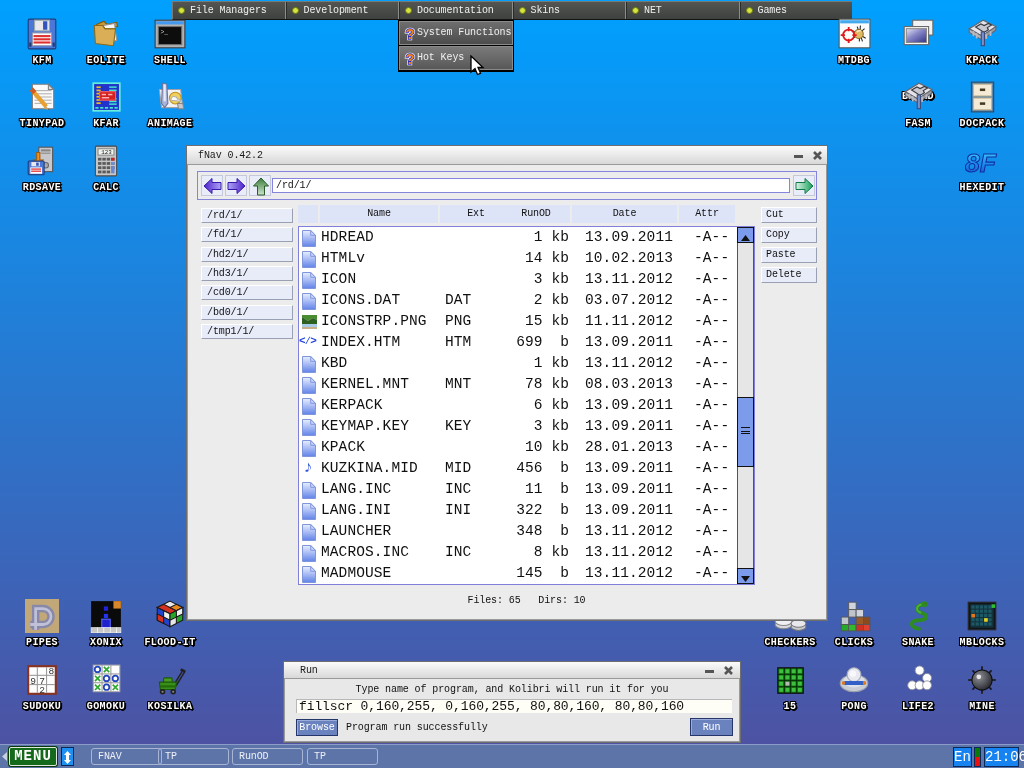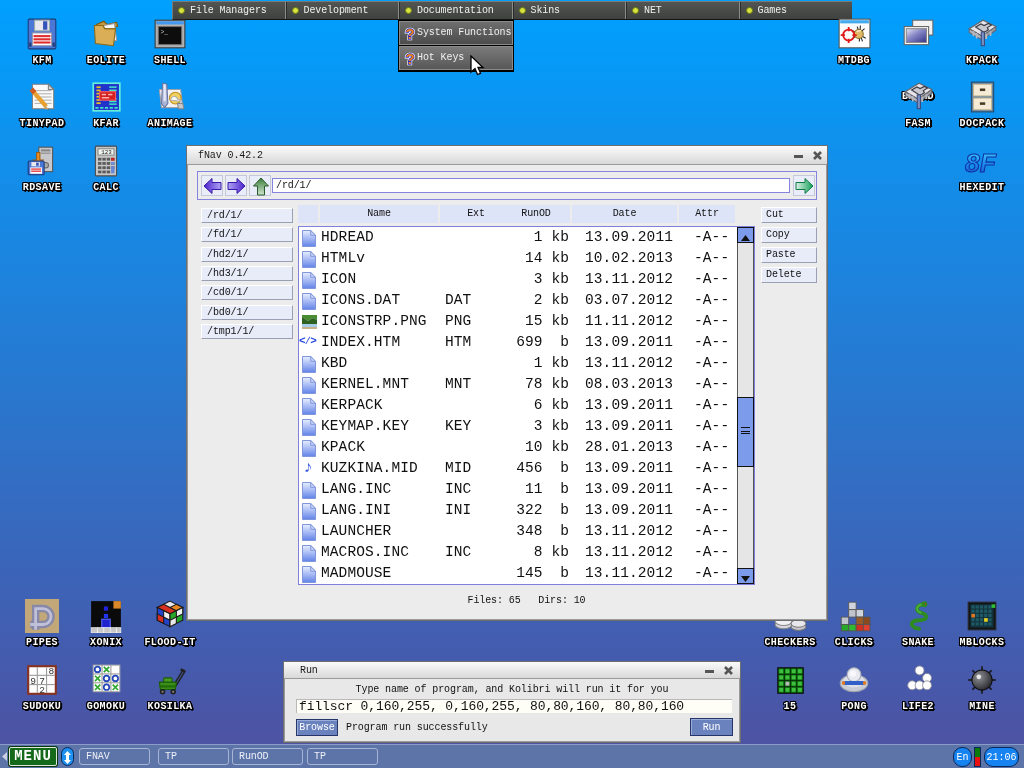--- a/index.html
+++ b/index.html
@@ -27,21 +27,21 @@
 .pbtn{position:absolute;background:#e9edf9;border:1px solid #c4c8da;box-sizing:border-box;}
 .sbtn{position:absolute;left:14px;width:92px;height:15px;background:#e8ecf9;border-top:1px solid #fff;border-left:1px solid #fff;border-right:1px solid #9aa0b4;border-bottom:1px solid #9aa0b4;box-sizing:border-box;font-size:10px;letter-spacing:-.1px;line-height:13px;padding-left:5px;color:#111;}
 .hcell{position:absolute;top:60px;height:18px;background:#dee4f8;font-size:10px;letter-spacing:-.1px;line-height:17px;text-align:center;color:#111;}
 .rtxt{position:absolute;top:3px;font-size:14.5px;letter-spacing:.1px;color:#101010;white-space:pre;}
 .rbtn{position:absolute;left:574px;width:56px;height:16px;background:#e8ecf9;border-top:1px solid #fff;border-left:1px solid #fff;border-right:1px solid #9aa0b4;border-bottom:1px solid #9aa0b4;box-sizing:border-box;font-size:10px;letter-spacing:-.1px;line-height:13px;padding-left:4px;color:#111;}
 
 .runbtn{position:absolute;background:#6a82be;border:1px solid #26356a;box-shadow:inset 1px 1px 0 #9aacd8;box-sizing:border-box;color:#fff;font-size:10px;letter-spacing:-.1px;text-align:center;}
 
 #taskbar{position:absolute;left:0;top:744px;width:1024px;height:24px;background:#5c74a8;border-top:1px solid #8c9cc8;box-sizing:border-box;}
 .tbtn{position:absolute;top:3px;width:71px;height:17px;border:1px solid #a8b4d4;border-radius:3px;box-sizing:border-box;color:#eef0f8;font-size:10px;letter-spacing:-.1px;line-height:15px;padding-left:6px;}
-.blue{background:#1683f0;border:1px solid #0a2858;border-radius:9px;box-sizing:border-box;color:#fff;font-size:10px;text-align:center;}
+.blue{background:#1683f0;border:1px solid #0a2858;border-radius:0;box-sizing:border-box;color:#fff;font-size:14px;text-align:center;}
 </style>
 </head>
 <body>
 <div id="desktop">
 
 <div id="menubar">
 <div class="mcell"><span class="mdot"></span>File Managers</div>
 <div class="mcell"><span class="mdot"></span>Development</div>
 <div class="mcell"><span class="mdot"></span>Documentation</div>
 <div class="mcell"><span class="mdot"></span>Skins</div>
@@ -717,21 +717,21 @@
 <div id="taskbar">
 <svg class="abs" style="left:2px;top:7px;" width="6" height="9">
         <path d="M5,0 L0,4.5 L5,9 Z" fill="#c8d0e0"></path>
       </svg>
 <div class="abs" style="left:9px;top:2px;width:48px;height:19px;background:#14691a;border:1px solid #dfe8df;box-shadow:0 0 0 1px #0a3a0a;border-radius:2px;box-sizing:border-box;color:#fff;font-size:14px;font-weight:bold;letter-spacing:1px;text-align:center;line-height:17px;">MENU</div>
 <div class="abs blue" style="left:61px;top:2px;width:13px;height:19px;background:#1e90f0;">
 <svg width="9" height="13" style="margin-top:3px">
           <path d="M4.5,0 L8,4 L6,4 L6,9 L8,9 L4.5,13 L1,9 L3,9 L3,4 L1,4 Z" fill="#fff"></path>
         </svg>
 </div>
-<div class="tbtn" style="left:79px;">FNAV</div>
+<div class="tbtn" style="left:91px;">FNAV</div>
 <div class="tbtn" style="left:158px;">TP</div>
 <div class="tbtn" style="left:232px;">RunOD</div>
 <div class="tbtn" style="left:307px;">TP</div>
 <div class="abs blue" style="left:953px;top:2px;width:19px;height:20px;line-height:19px;">En</div>
 <div class="abs" style="left:974px;top:2px;width:7px;height:20px;background:#0a2858;">
 <div style="position:absolute;left:1px;top:1px;width:5px;height:9px;background:#0a7a0a;"></div>
 <div style="position:absolute;left:1px;top:10px;width:5px;height:9px;background:#e81010;"></div>
 </div>
 <div class="abs blue" style="left:984px;top:2px;width:35px;height:20px;line-height:19px;">21:06</div>
 </div>

